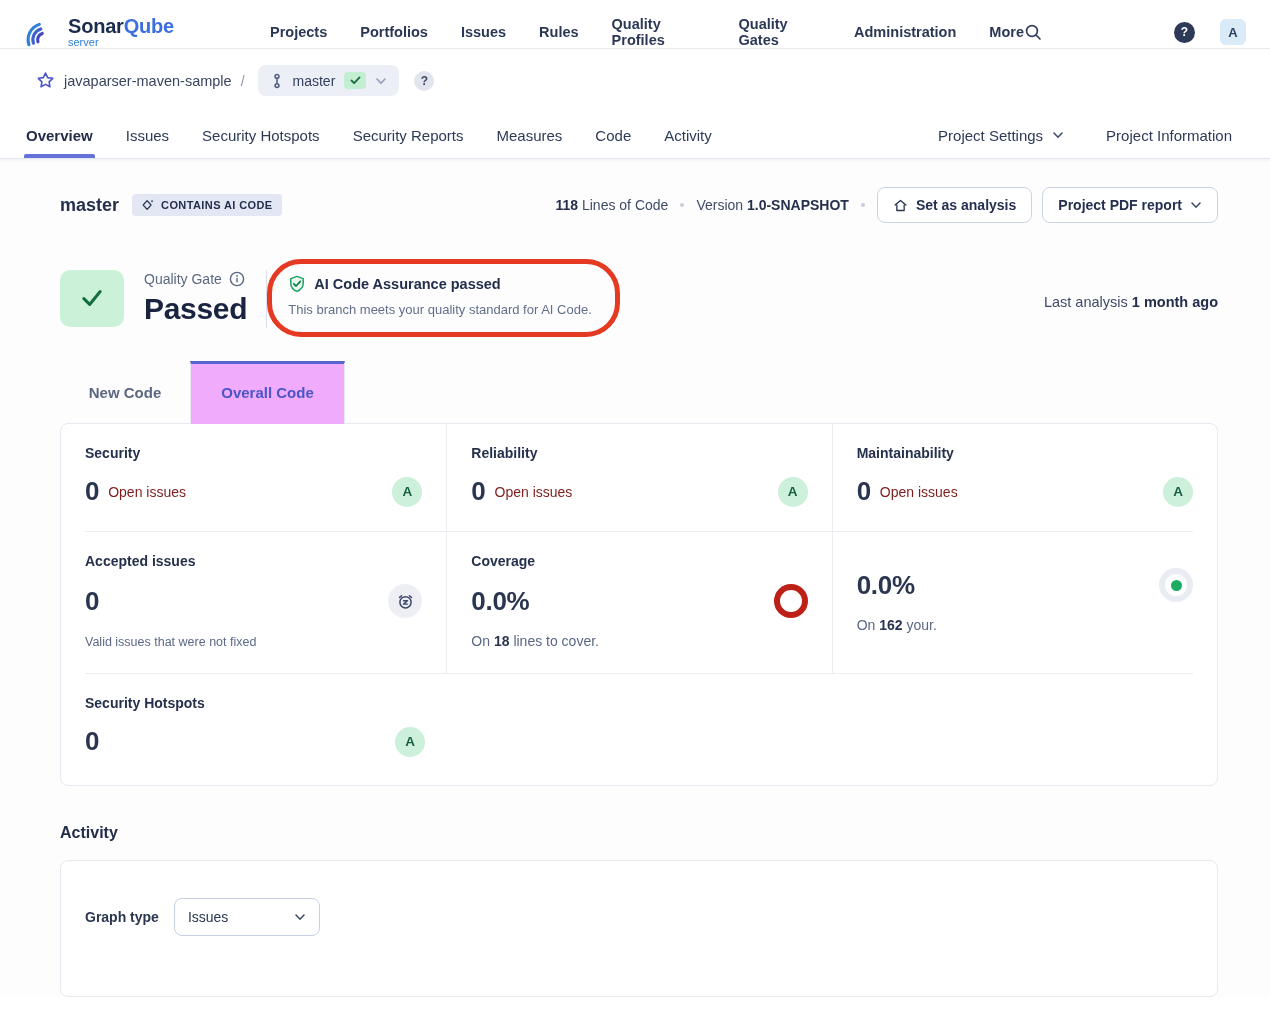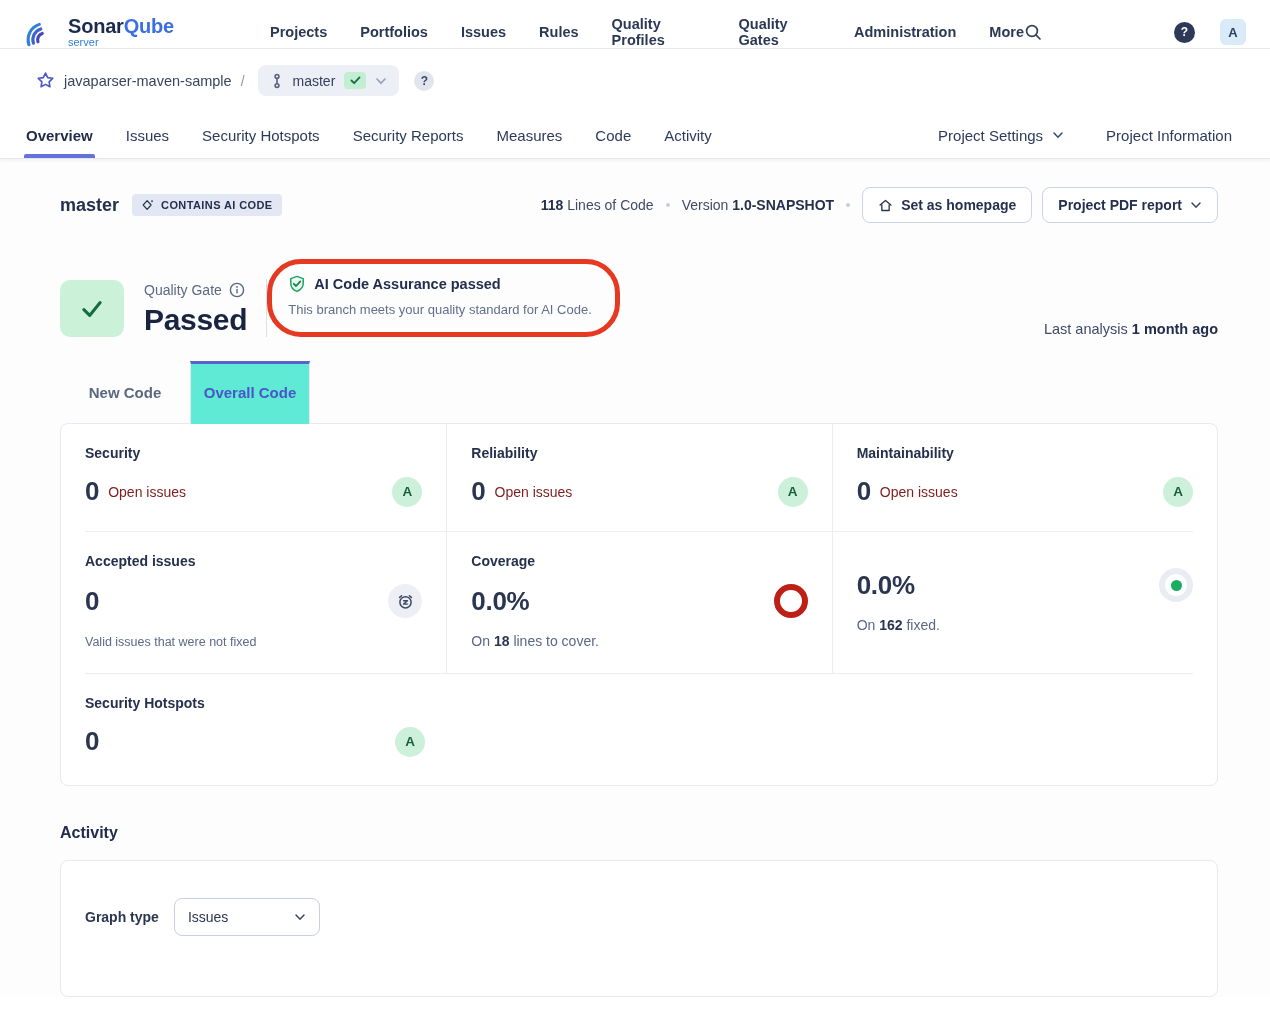--- a/index.html
+++ b/index.html
@@ -55,21 +55,21 @@
   .ai-badge span { font-size:11px; font-weight:700; color:#232f4e; letter-spacing:0.4px; }
   .head-right { margin-left:auto; display:flex; align-items:center; gap:10px; }
   .loc { font-size:14px; color:#414b66; }
   .loc b, .ver b { color:#26304d; }
   .dot-sep { width:4px; height:4px; border-radius:50%; background:#c7cdda; margin:0 2px; }
   .ver { font-size:14px; color:#414b66; }
   .btn { display:flex; align-items:center; gap:8px; background:#fff; border:1px solid #ccd3e6;
     border-radius:8px; padding:9px 15px; font-size:14px; font-weight:600; color:#253050; cursor:pointer; }
 
   
-  .qg-row { display:flex; align-items:flex-end; padding:36px 52px 0 60px; }
+  .qg-row { display:flex; align-items:center; padding:36px 52px 0 60px; }
   .qg-box { width:64px; height:57px; border-radius:10px; background:#cbf2d8;
     display:flex; align-items:center; justify-content:center; }
   .qg-meta { margin-left:20px; }
   .qg-label { display:flex; align-items:center; gap:7px; font-size:14px; color:#5b6883; }
   .qg-status { font-size:30px; font-weight:800; color:#1a2440; margin-top:5px; letter-spacing:-0.3px; }
   .qg-div { width:1px; background:#dbdfe9; height:58px; margin:2px 0 0 19px; }
   .ai-wrap { position:relative; margin-left:0; padding:16px 28px 20px 21px; }
   .annotation { position:absolute; inset:0; border:5px solid #e53a21; border-radius:34px; pointer-events:none; }
   .ai-title-row { display:flex; align-items:center; gap:8px; }
   .ai-title { font-size:14.5px; font-weight:700; color:#222e4c; }
@@ -80,21 +80,21 @@
   
   .warn { margin:27px 0 0 60px; display:inline-flex; align-items:stretch; border:1px solid #eed287;
     border-radius:4px; background:#fff; overflow:hidden; }
   .warn-ico { width:41px; background:#fdf4da; display:flex; align-items:center; justify-content:center; }
   .warn-body { padding:10px 18px 10px 16px; font-size:14px; color:#39445f; display:flex; align-items:center; gap:5px; }
   .warn-link { color:#4150c6; text-decoration:underline; cursor:pointer; }
 
   
   .code-tabs { margin-top:24px; padding-left:60px; display:flex; align-items:flex-end; position:relative; z-index:2; }
   .ctab { width:130px; text-align:center; padding:22px 0; font-size:15px; font-weight:700; color:#5a6781; cursor:pointer; }
-  .ctab.active { width:120px; background:#5eead4; border:1px solid #e7e9f0; border-top:3px solid #5863cf;
+  .ctab.active { width:155px; background:#f0abfc; border:1px solid #e7e9f0; border-top:3px solid #5863cf;
     border-bottom:none; color:#4b55c8; margin-bottom:-1px; padding:20px 0 23px; }
 
   
   .card { margin:0 52px 0 60px; background:#fff; border:1px solid #e7e9f0; border-radius:8px; position:relative; z-index:1; }
   .m-grid { display:grid; grid-template-columns:1fr 1fr 1fr; }
   .m-cell { padding:21px 24px 24px; }
   .m-cell.bl { border-left:1px solid #ebedf3; }
   .m-title { font-size:14px; font-weight:700; color:#25304c; }
   .m-vrow { display:flex; align-items:center; margin-top:15px; }
   .m-value { font-size:26px; font-weight:700; color:#2a3550; letter-spacing:-0.3px; }
@@ -228,21 +228,21 @@
     <div class="head-right">
       <span class="loc"><b>118</b> <span>Lines of Code</span></span>
       <span class="dot-sep"></span>
       <span class="ver"><span>Version</span> <b>1.0-SNAPSHOT</b></span>
       <span class="dot-sep"></span>
       <button class="btn">
         <svg width="15" height="15" viewBox="0 0 18 18" fill="none" stroke="#2a3550" stroke-width="1.6" stroke-linecap="round" stroke-linejoin="round">
           <path d="M2.5 8.5 L9 3 L15.5 8.5"></path>
             <path d="M4.6 8.2 V15 h8.8 V8.2"></path>
         </svg>
-        <span>Set as homepage</span>
+        <span>Set as analysis</span>
       </button>
       <button class="btn">
         <span>Project PDF report</span>
         <svg width="12" height="12" viewBox="0 0 12 12" fill="none" stroke="#3c4968" stroke-width="1.6" stroke-linecap="round">
             <polyline points="2,4 6,8.2 10,4"></polyline>
           </svg>
       </button>
     </div>
   </div>
 
@@ -345,21 +345,21 @@
         </div>
       </div>
       <div class="m-cell bl">
         <div class="m-vrow">
           <span class="m-value">0.0%</span>
           <span class="dup-ring">
               <span class="dup-dot"></span>
             </span>
         </div>
         <div class="m-desc">
-          <span>On</span> <b>162</b> <span>fixed.</span>
+          <span>On</span> <b>162</b> <span>your.</span>
         </div>
       </div>
     </div>
     <div class="m-hr"></div>
     <div class="hotspot-cell">
       <div class="m-title">Security Hotspots</div>
       <div class="m-vrow">
         <span class="m-value">0</span>
         <span class="m-badge">A</span>
       </div>

